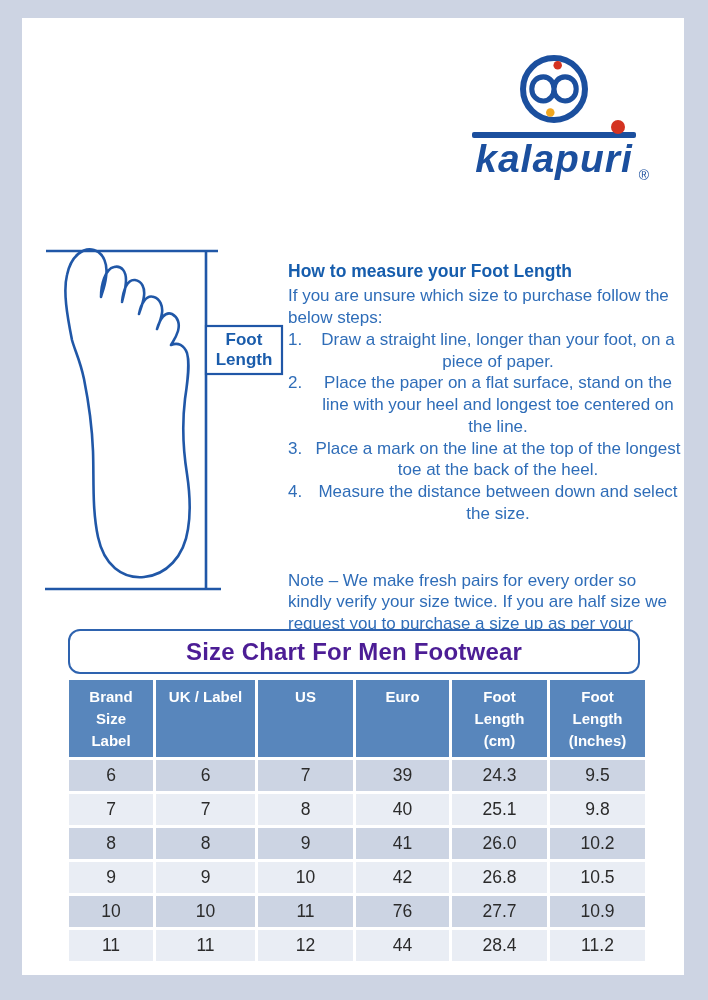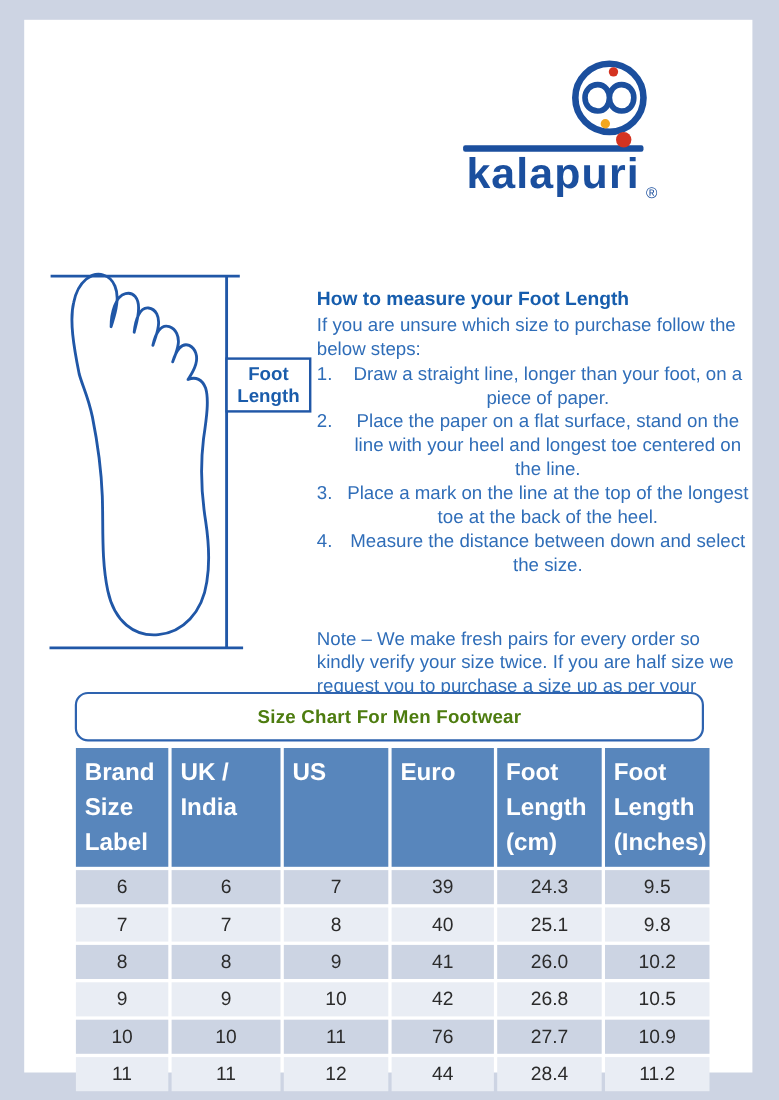--- a/index.html
+++ b/index.html
@@ -11,21 +11,21 @@
     overflow: hidden;
   }
   .panel {
     position: absolute;
     left: 22px; top: 18px;
     width: 662px; height: 957px;
     background: #ffffff;
   }
 
   
-  .logo { position: absolute; left: 402px; top: 32px; width: 260px; text-align: left; }
+  .logo { position: absolute; left: 402px; top: 32px; width: 260px; text-align: center; font-style: italic; }
   .logo-mark { display: block; margin: 0 auto 6px auto; }
   .logo-word {
     position: relative;
     display: inline-block;
     color: #1b4f9e;
     font-size: 39px;
     font-weight: bold;
     letter-spacing: 1px;
     padding-top: 7px;
     line-height: 1;
@@ -63,38 +63,38 @@
   .note { margin-top: 45px; }
 
   
   .chart-title {
     position: absolute; left: 46px; top: 611px;
     width: 572px; height: 45px;
     background: #ffffff;
     border: 2.5px solid #2e63af;
     border-radius: 12px;
     display: flex; align-items: center; justify-content: center;
-    color: #4d7c0f; font-size: 17px; font-weight: bold;
+    color: #4c1d95; font-size: 24px; font-weight: bold;
     letter-spacing: 0.2px;
   }
   .table-wrap { position: absolute; left: 44px; top: 659px; width: 578px; }
   table.size-table {
     border-collapse: separate;
     border-spacing: 3px;
     table-layout: fixed;
     width: 100%;
   }
   .size-table th {
     background: #5886bc;
     color: #ffffff;
-    font-size: 22px;
+    font-size: 15px;
     font-weight: bold;
     line-height: 1.45;
     vertical-align: top;
-    text-align: left;
+    text-align: center;
     padding: 6px 8px;
     height: 77px;
   }
   .size-table td {
     text-align: center;
     vertical-align: middle;
     font-size: 17.5px;
     color: #2b2b2b;
     height: 31px;
   }
@@ -184,21 +184,21 @@
         <col style="width:84px">
           <col style="width:99px">
           <col style="width:95px">
         <col style="width:93px">
           <col style="width:95px">
           <col style="width:95px">
       </colgroup>
       <thead>
         <tr>
           <th>Brand Size Label</th>
-          <th>UK / India</th>
+          <th>UK / Label</th>
           <th>US</th>
           <th>Euro</th>
           <th>Foot Length (cm)</th>
           <th>Foot Length (Inches)</th>
         </tr>
       </thead>
       <tbody>
         <tr class="odd">
           <td>6</td>
           <td>6</td>

